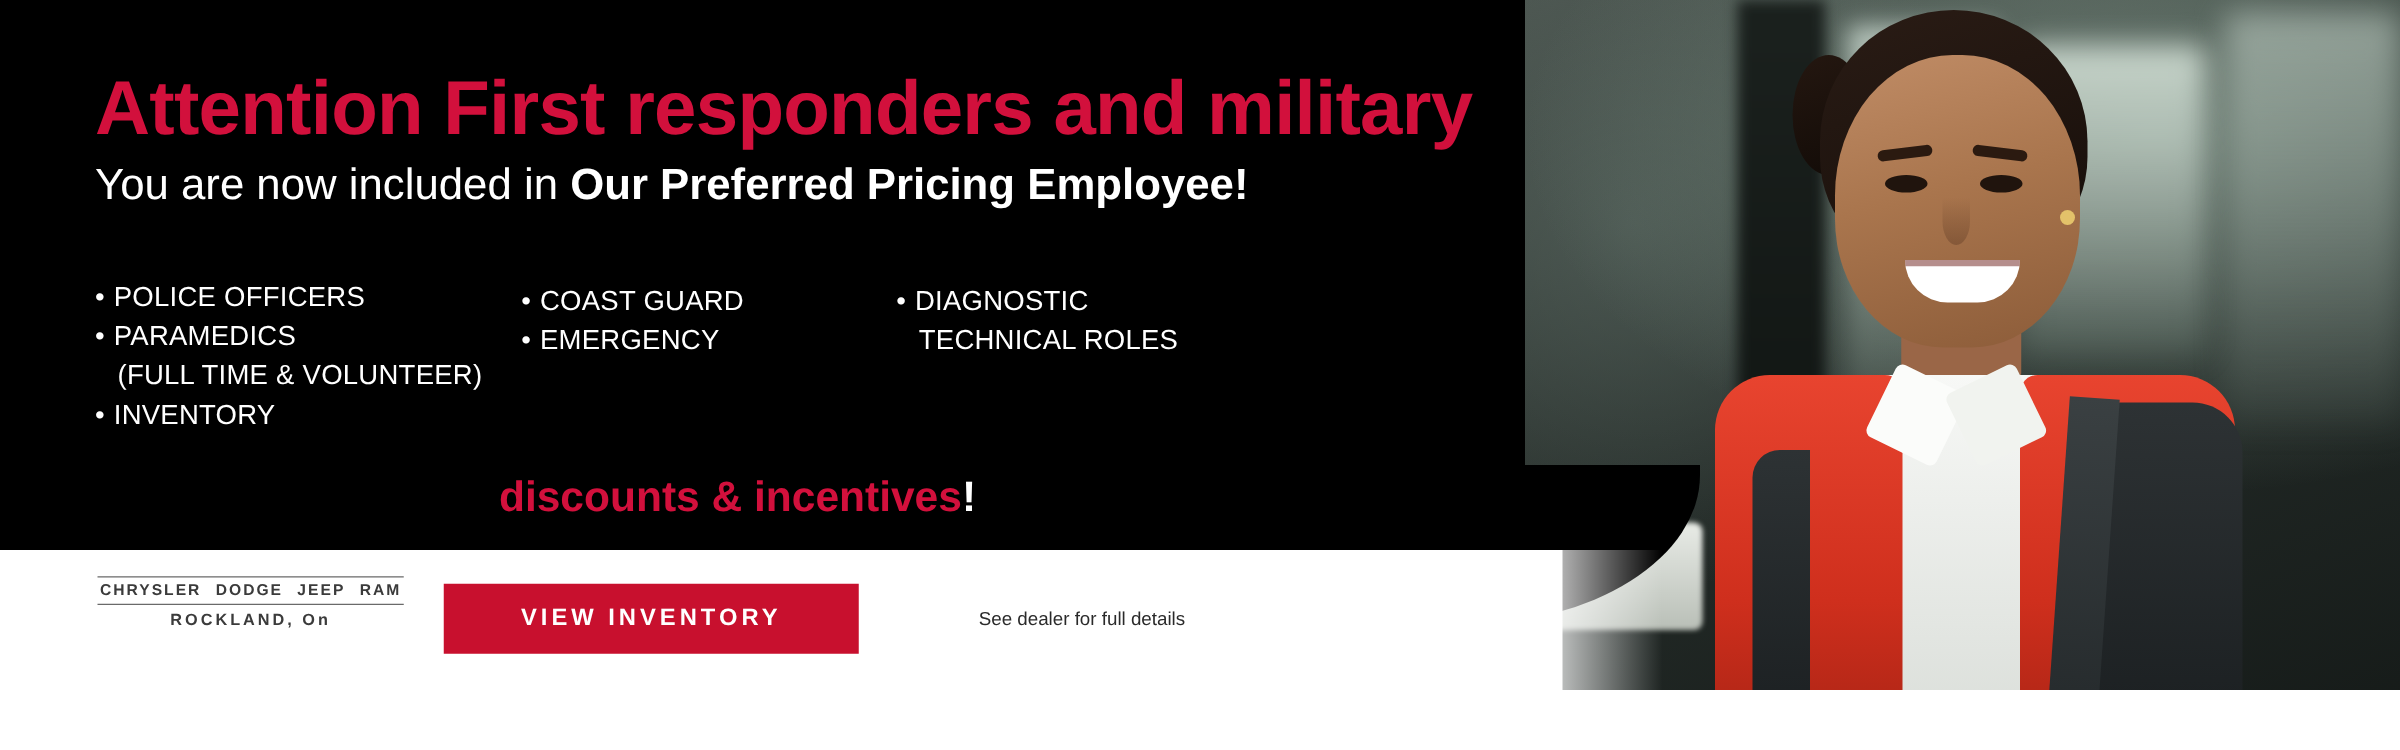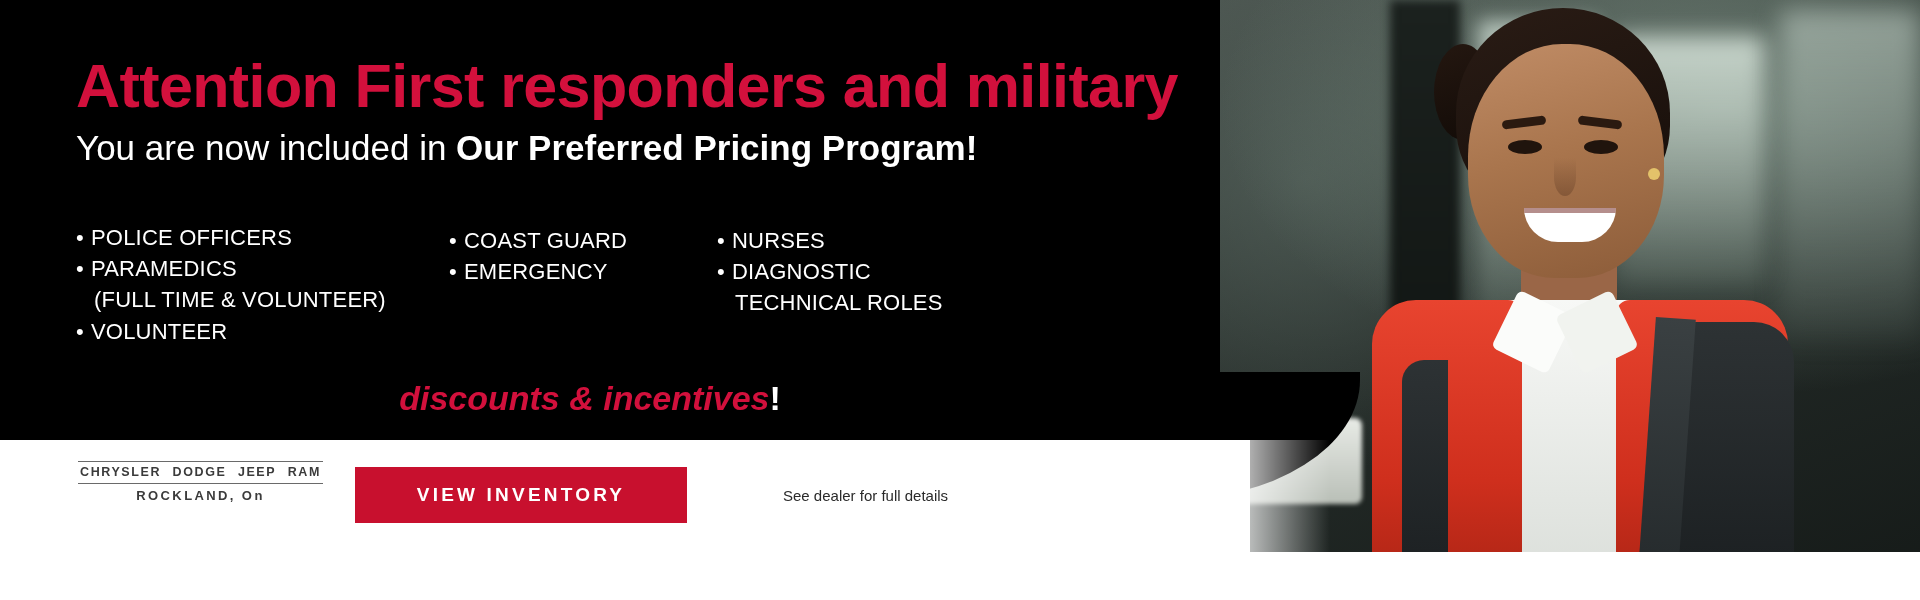--- a/index.html
+++ b/index.html
@@ -89,29 +89,29 @@
 
   .headline{position:absolute;left:76px;top:56px;color:#d2103c;
     font-size:61px;font-weight:700;letter-spacing:-.6px;line-height:1;white-space:nowrap;
     font-stretch:condensed;}
   .subhead{position:absolute;left:76px;top:130px;color:#fff;font-size:35px;line-height:1;white-space:nowrap;}
   .subhead .bold{font-weight:700;}
 
   .cols{position:absolute;left:76px;top:222px;width:1080px;}
   .col{position:absolute;top:0;color:#fff;font-size:22px;line-height:1.42;letter-spacing:.2px;}
   .col1{left:0;}
-  .col2{left:341px;top:3px;margin-left:32px;}
+  .col2{left:341px;top:3px;}
   .col3{left:641px;top:3px;}
   .li{white-space:nowrap;}
   .li .bul{display:inline-block;width:15px;}
   .sub-line{padding-left:18px;white-space:nowrap;}
 
   .cta{position:absolute;left:0;top:378px;width:1180px;text-align:center;color:#fff;
     font-size:34px;line-height:1.22;}
-  .cta .red{color:#d2103c;font-weight:700;font-style:italic;}
+  .cta .red{color:#d2103c;font-weight:700;}
   .cta .bang{color:#fff;font-weight:700;}
 
   
   .footer{position:absolute;left:0;bottom:0;width:1250px;height:112px;background:#fff;}
   .footer-fade{position:absolute;left:1150px;bottom:0;width:180px;height:112px;
     background:linear-gradient(90deg,rgba(255,255,255,1) 0%,rgba(255,255,255,.85) 45%,rgba(255,255,255,0) 100%);}
 
   .logo{position:absolute;left:78px;top:16px;width:245px;text-align:center;color:#3b3b3b;}
   .logo-main{font-size:30px;font-weight:700;letter-spacing:7px;line-height:1;
     color:transparent;-webkit-text-stroke:1.6px #4a4a4a;}
@@ -163,37 +163,36 @@
       <div class="collar-r"></div>
     </div>
   </div>
   <div class="photo-fade"></div>
 
   <div class="hero"></div>
   <div class="hero-curve"></div>
 
   <div class="headline">Attention First responders and military</div>
 
-  <div class="subhead"><span>You are now included in </span><span class="bold">Our Preferred Pricing Program!</span></div>
+  <div class="subhead"><span>You are now included in </span><span class="bold">Our Preferred Pricing Employee!</span></div>
 
   <div class="cols">
     <div class="col col1">
       <div class="li"><span class="bul">•</span><span>POLICE OFFICERS</span></div>
       <div class="li"><span class="bul">•</span><span>PARAMEDICS</span></div>
       <div class="sub-line">(FULL TIME &amp; VOLUNTEER)</div>
-      <div class="li"><span class="bul">•</span><span>VOLUNTEER</span></div>
+      <div class="li"><span class="bul">•</span><span>INVENTORY</span></div>
     </div>
 
     <div class="col col2">
       <div class="li"><span class="bul">•</span><span>COAST GUARD</span></div>
       <div class="li"><span class="bul">•</span><span>EMERGENCY</span></div>
     </div>
 
     <div class="col col3">
-      <div class="li"><span class="bul">•</span><span>NURSES</span></div>
       <div class="li"><span class="bul">•</span><span>DIAGNOSTIC</span></div>
       <div class="sub-line">TECHNICAL ROLES</div>
     </div>
   </div>
 
   <div class="cta">
     <div><span class="red">discounts &amp; incentives</span><span class="bang">!</span></div>
   </div>
 
   <div class="footer">

